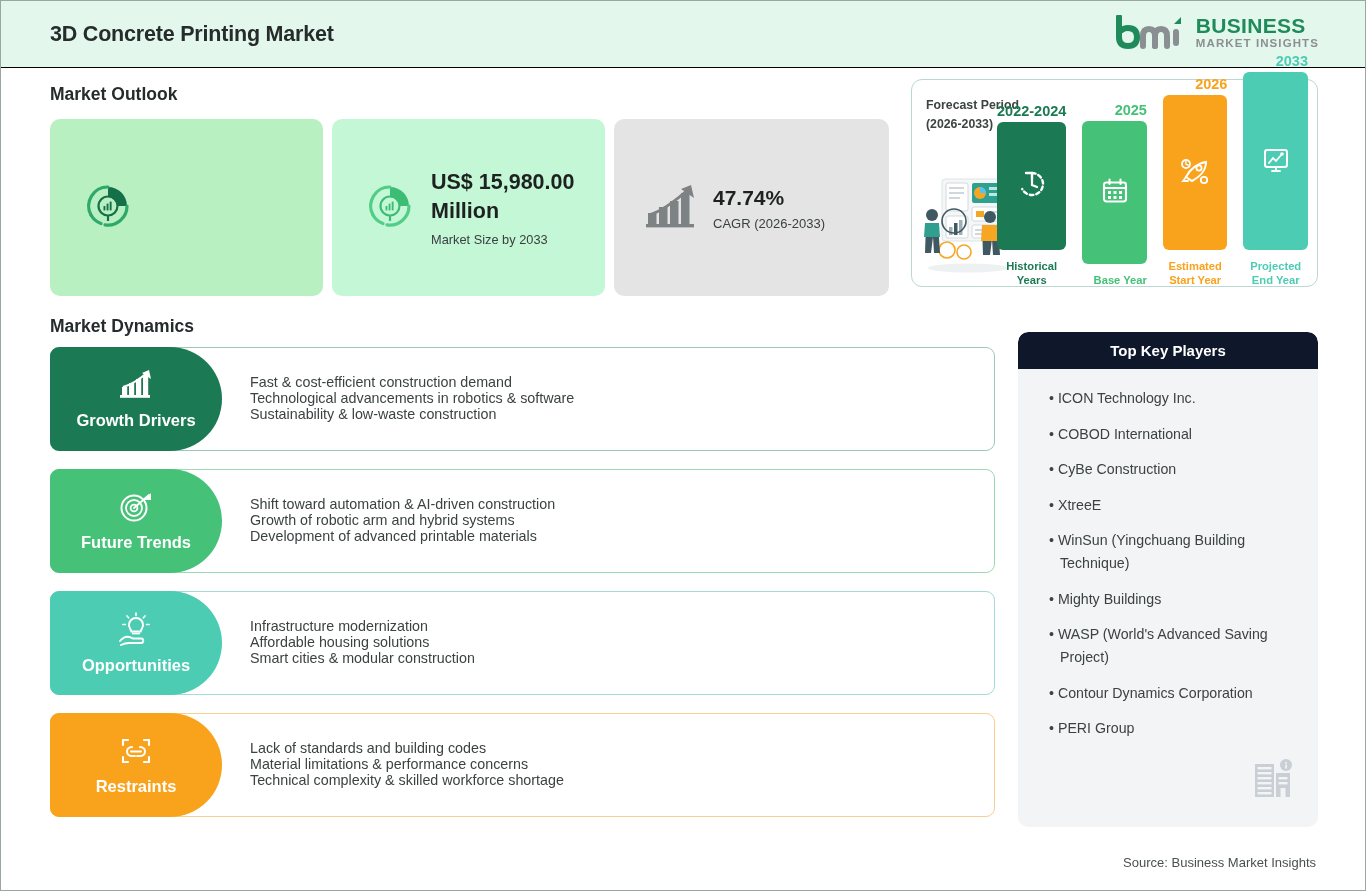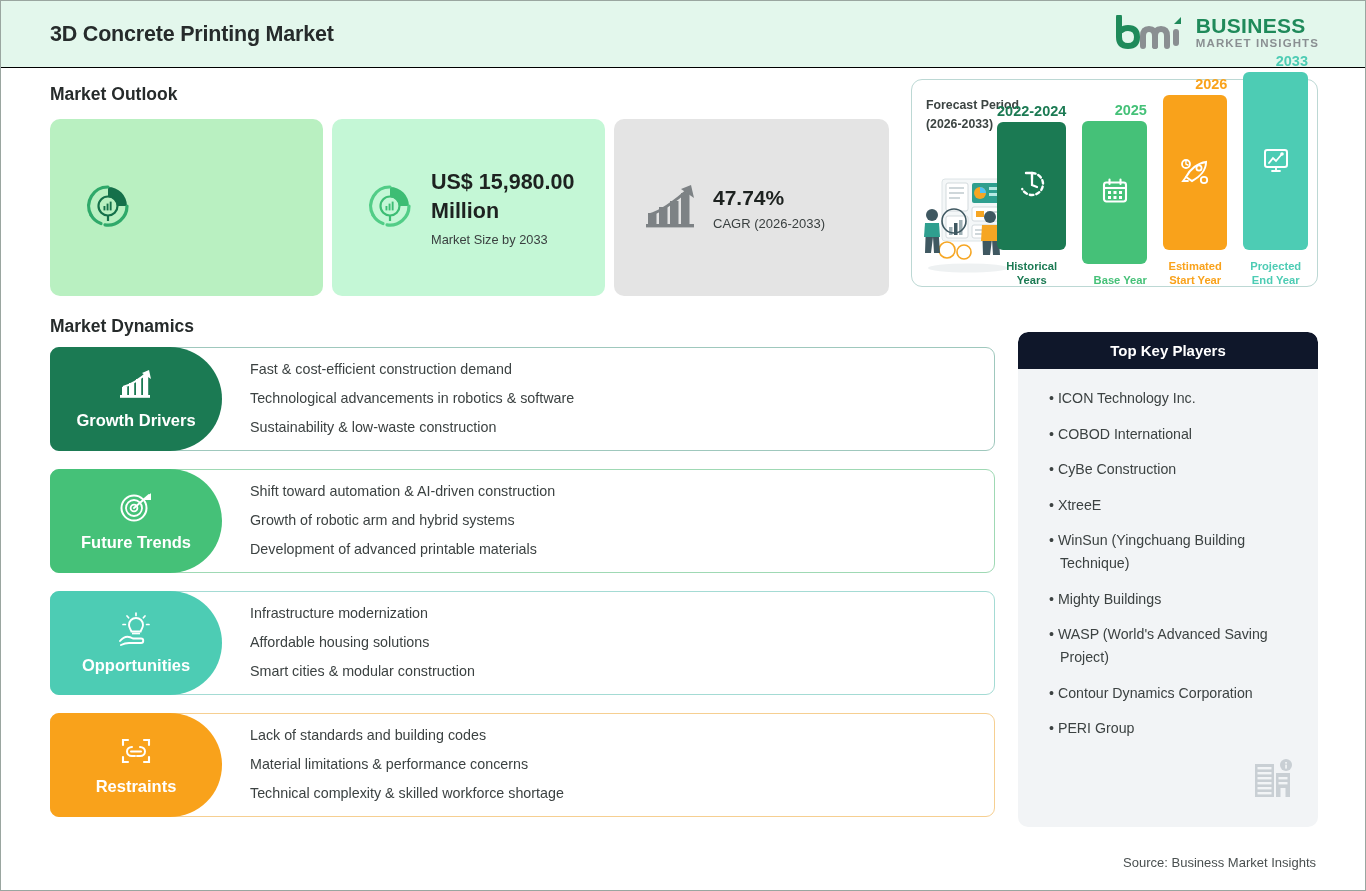--- a/index.html
+++ b/index.html
@@ -132,21 +132,21 @@
     display: flex; flex-direction: column;
     align-items: center; justify-content: center;
     gap: 6px;
     z-index: 2;
   }
   .dyn-pill-label {
     font-size: 16.5px; font-weight: bold; color: #ffffff;
   }
   .dyn-bullets {
     position: absolute; left: 200px; top: 0; right: 14px; height: 104px;
-    display: flex; flex-direction: column; justify-content: center; gap: 13px;
+    display: flex; flex-direction: column; justify-content: center; 
     z-index: 3;
   }
   .bullet {
     font-size: 14.3px; color: #3c4242; line-height: 1.1;
   }
 
   
   .players {
     position: absolute; left: 1017px; top: 331px;
     width: 300px; height: 495px;

